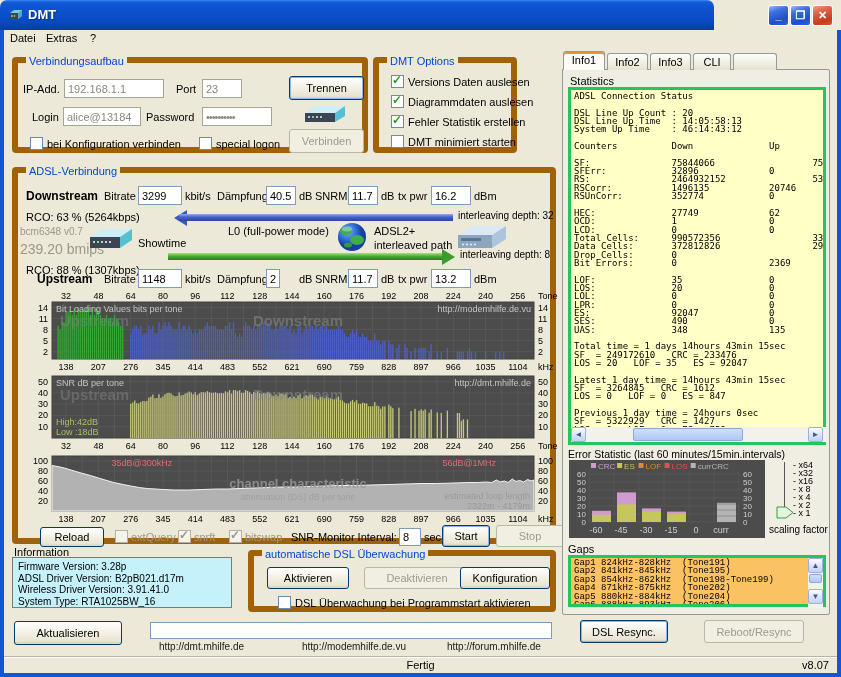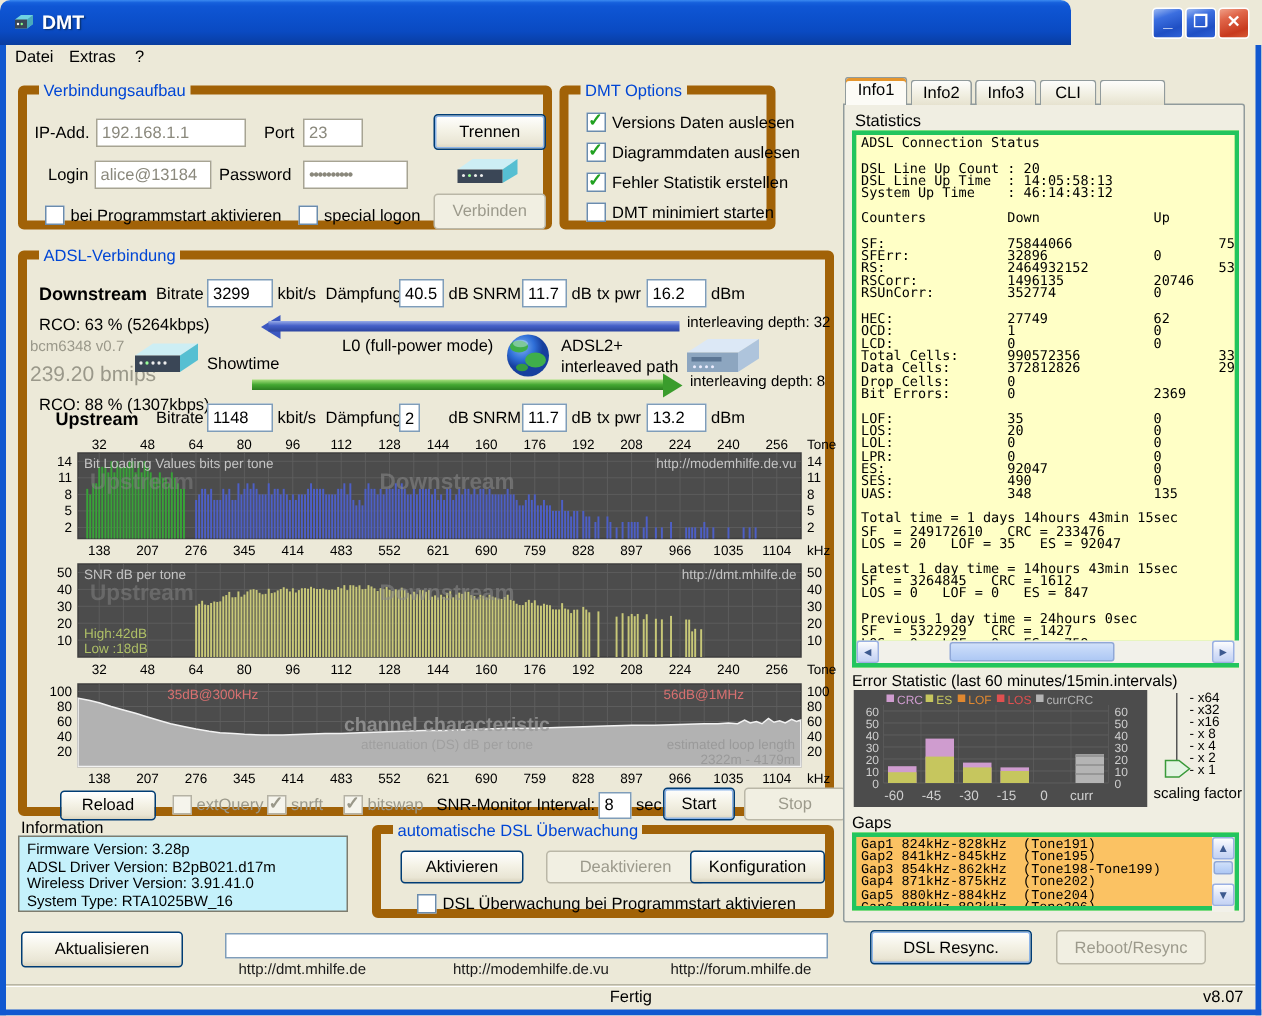--- a/index.html
+++ b/index.html
@@ -108,21 +108,21 @@
       <polygon points="6,10 16,3 46,3 36,10" fill="#cdeef4"></polygon>
       <polygon points="36,10 46,3 46,13 36,19" fill="#56bfd2"></polygon>
       <rect x="6" y="10" width="30" height="9" fill="#3a4656"></rect>
       <circle cx="10" cy="14" r="1" fill="#eee"></circle>
         <circle cx="14" cy="14" r="1" fill="#9f9"></circle>
       <circle cx="18" cy="14" r="1" fill="#eee"></circle>
         <circle cx="22" cy="14" r="1" fill="#eee"></circle>
     </svg>
     <button class="btn dis" style="left:271px;top:66px;width:75px;height:24px">Verbinden</button>
     <span class="cb" style="left:12px;top:74px"></span>
-    <span class="cblbl" style="left:29px;top:75px">bei Programmstart aktivieren</span>
+    <span class="cblbl" style="left:29px;top:75px">bei Konfiguration verbinden</span>
     <span class="cb" style="left:181px;top:74px"></span>
     <span class="cblbl" style="left:198px;top:75px">special logon</span>
   </div>
 
   <div class="grp" style="left:373px;top:57px;width:144px;height:96px">
     <span class="legend">DMT Options</span>
     <span class="cb on" style="left:12px;top:12px"></span>
     <span class="cblbl" style="left:29px;top:13px">Versions Daten auslesen</span>
     <span class="cb on" style="left:12px;top:32px"></span>
     <span class="cblbl" style="left:29px;top:33px">Diagrammdaten auslesen</span>
@@ -800,21 +800,21 @@
     <button class="btn" style="left:206px;top:11px;width:90px;height:22px">Konfiguration</button>
     <span class="cb" style="left:24px;top:40px"></span>
     <span class="cblbl" style="left:41px;top:41px">DSL Überwachung bei Programmstart aktivieren</span>
   </div>
 
   <button class="btn" style="left:14px;top:621px;width:108px;height:24px">Aktualisieren</button>
   <input class="fld" style="left: 150px; top: 622px; width: 402px; height: 17px;" readonly="" value="">
   <a class="link" style="left:159px;top:641px">http://dmt.mhilfe.de</a>
   <a class="link" style="left:302px;top:641px">http://modemhilfe.de.vu</a>
   <a class="link" style="left:447px;top:641px">http://forum.mhilfe.de</a>
-  <button class="btn def" style="left:580px;top:620px;width:108px;height:23px">DSL Resync.</button>
+  <button class="btn def" style="left:580px;top:620px;width:88px;height:23px">DSL Resync.</button>
   <button class="btn dis" style="left:704px;top:620px;width:100px;height:23px">Reboot/Resync</button>
 
   <div class="tab active" style="left:563px;top:51px;width:42px">Info1</div>
   <div class="tab" style="left:607px;top:53px;width:41px">Info2</div>
   <div class="tab" style="left:650px;top:53px;width:41px">Info3</div>
   <div class="tab" style="left:693px;top:53px;width:38px">CLI</div>
   <div class="tab" style="left:733px;top:53px;width:44px"></div>
 
   <div class="panel" style="left:562px;top:69px;width:268px;height:546px">
     <span class="lbl" style="left:7px;top:5px">Statistics</span>

